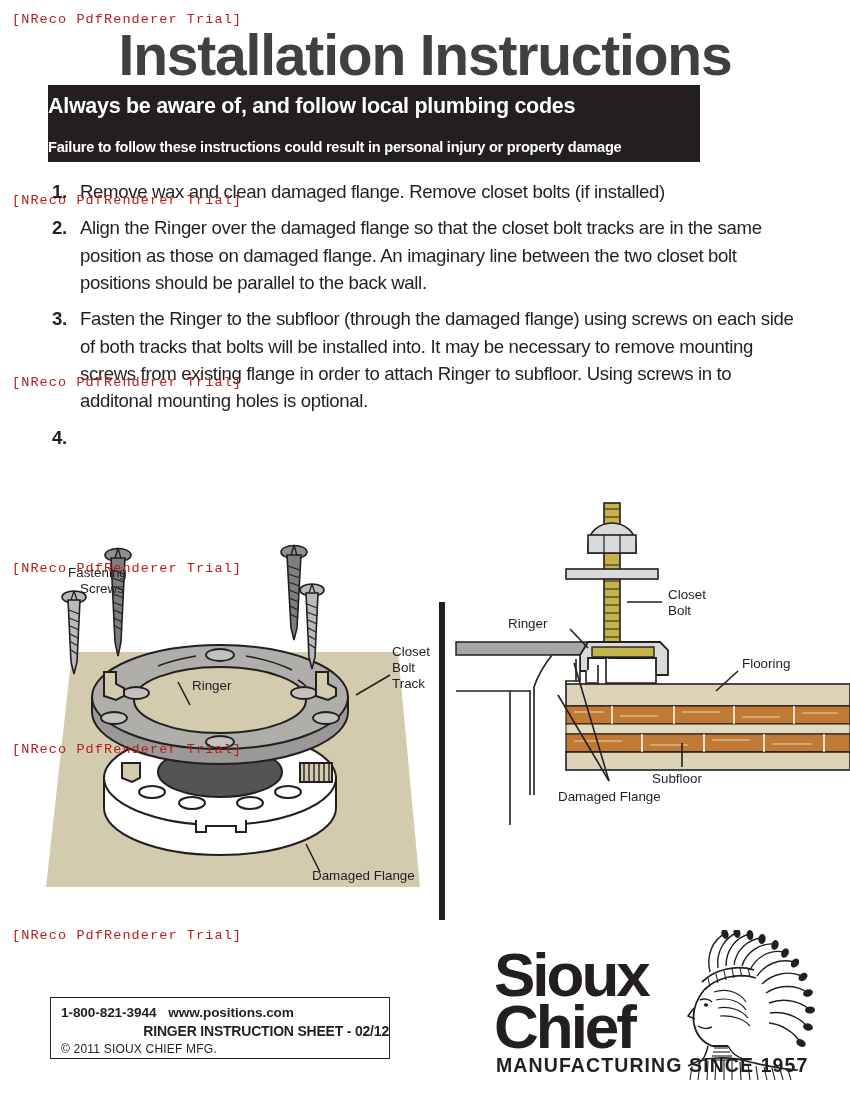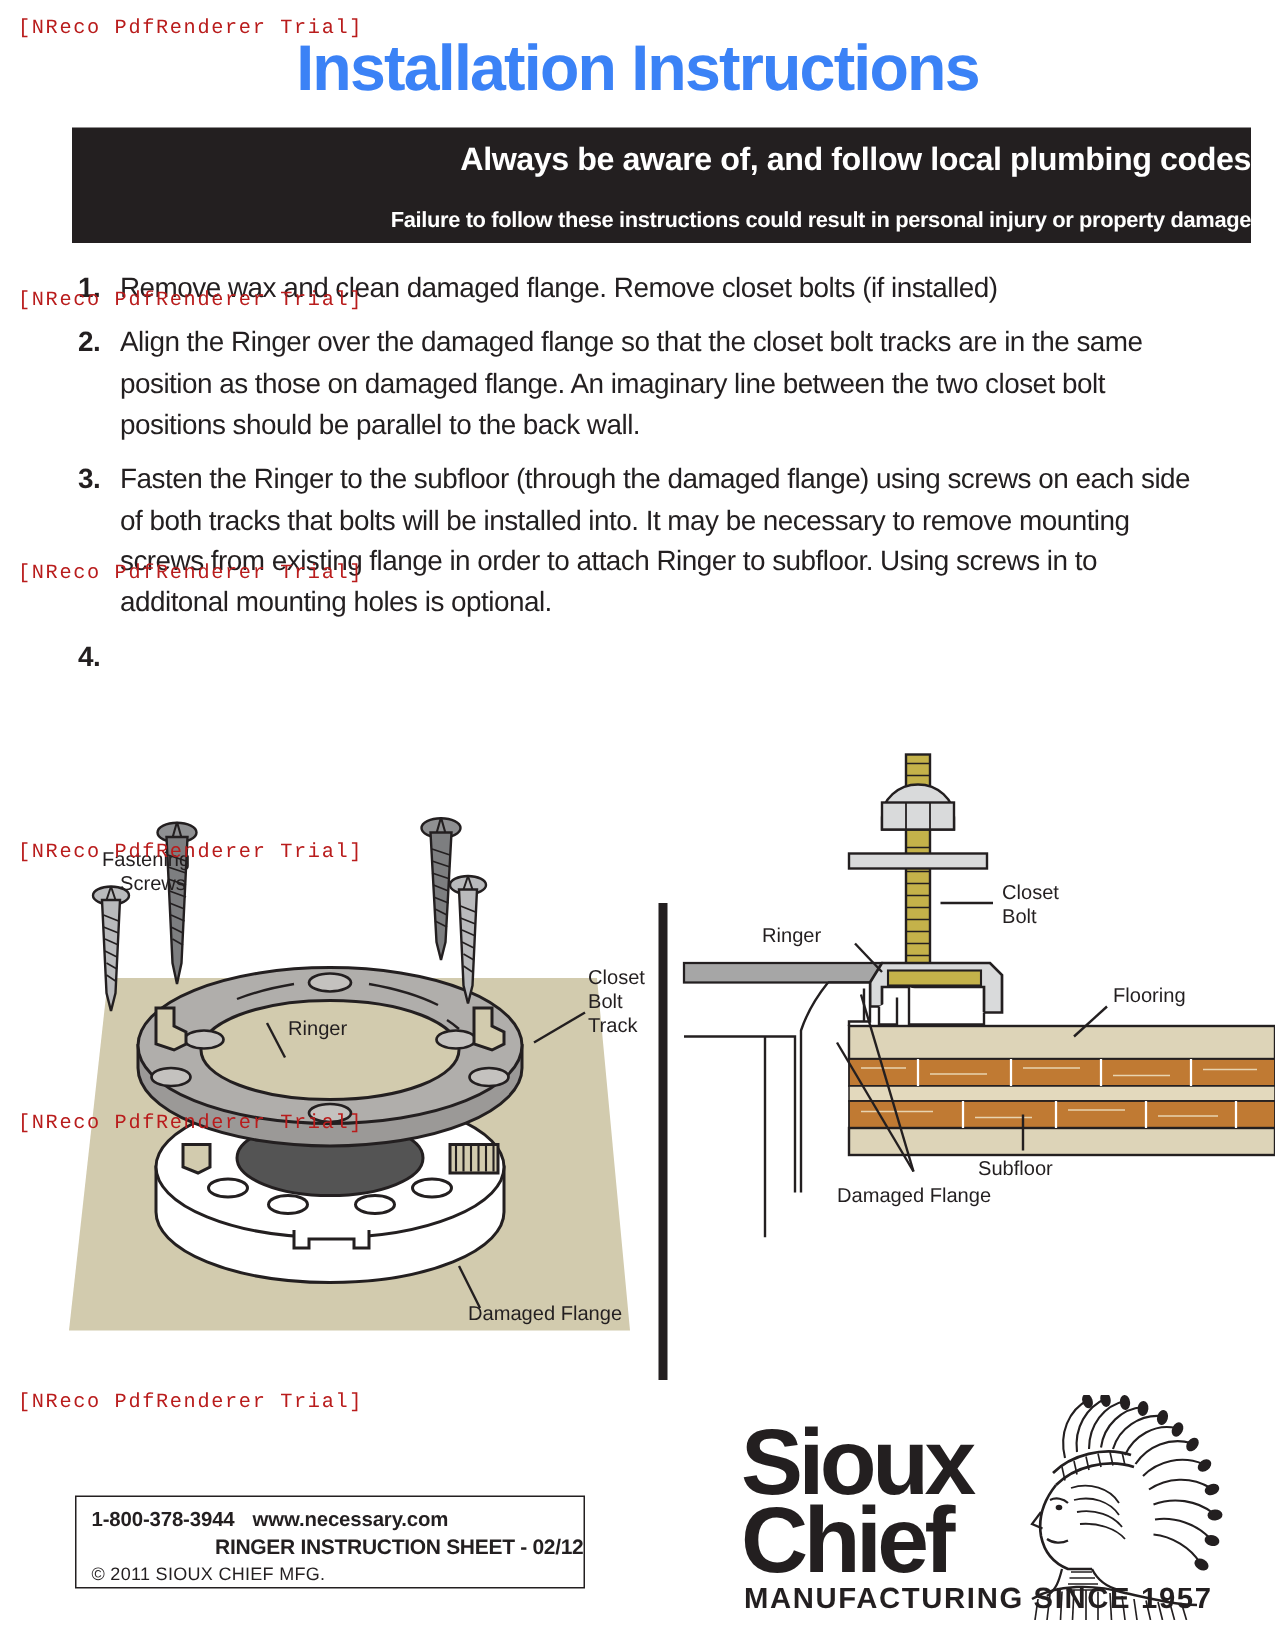--- a/index.html
+++ b/index.html
@@ -32,39 +32,39 @@
     pointer-events: none;
   }
 
   
   .doc-title {
     position: absolute;
     left: 0;
     top: 22px;
     width: 850px;
     text-align: center;
-    font-size: 43px;
+    font-size: 57px;
     font-weight: bold;
     letter-spacing: -1.2px;
-    color: #3b82f6;
+    color: #404040;
     z-index: 20;
   }
 
   
   .warning-banner {
     position: absolute;
     left: 48px;
     top: 85px;
-    width: 786px;
+    width: 652px;
     height: 77px;
     background: #231f20;
     color: #ffffff;
     box-sizing: border-box;
     padding-top: 8px;
-    text-align: right;
+    text-align: left;
     z-index: 20;
   }
   .warning-main {
     font-size: 21.5px;
     font-weight: bold;
     letter-spacing: -0.3px;
     line-height: 1.25;
   }
   .warning-sub {
     font-size: 14.6px;
@@ -464,21 +464,21 @@
 
     <text class="fig-label" x="296" y="173">Flooring</text>
 
     <text class="fig-label" x="206" y="288">Subfloor</text>
 
     <text class="fig-label" x="112" y="306">Damaged Flange</text>
   </svg>
 
   <div class="footer-box">
     <div class="footer-line1">
-      <span>1-800-378-3944</span><span class="sep"></span><span>www.necessary.com</span>
+      <span>1-800-821-3944</span><span class="sep"></span><span>www.positions.com</span>
     </div>
     <div class="footer-line2">RINGER INSTRUCTION SHEET - 02/12</div>
     <div class="footer-line3">© 2011 SIOUX CHIEF MFG.</div>
   </div>
 
   <svg id="logo" viewBox="0 0 345 150">
 
     <text class="logo-word" x="2" y="66">Sioux</text>
     <text class="logo-word" x="2" y="118">Chief</text>
     <text class="logo-tag" x="4" y="142">MANUFACTURING SINCE 1957</text>

